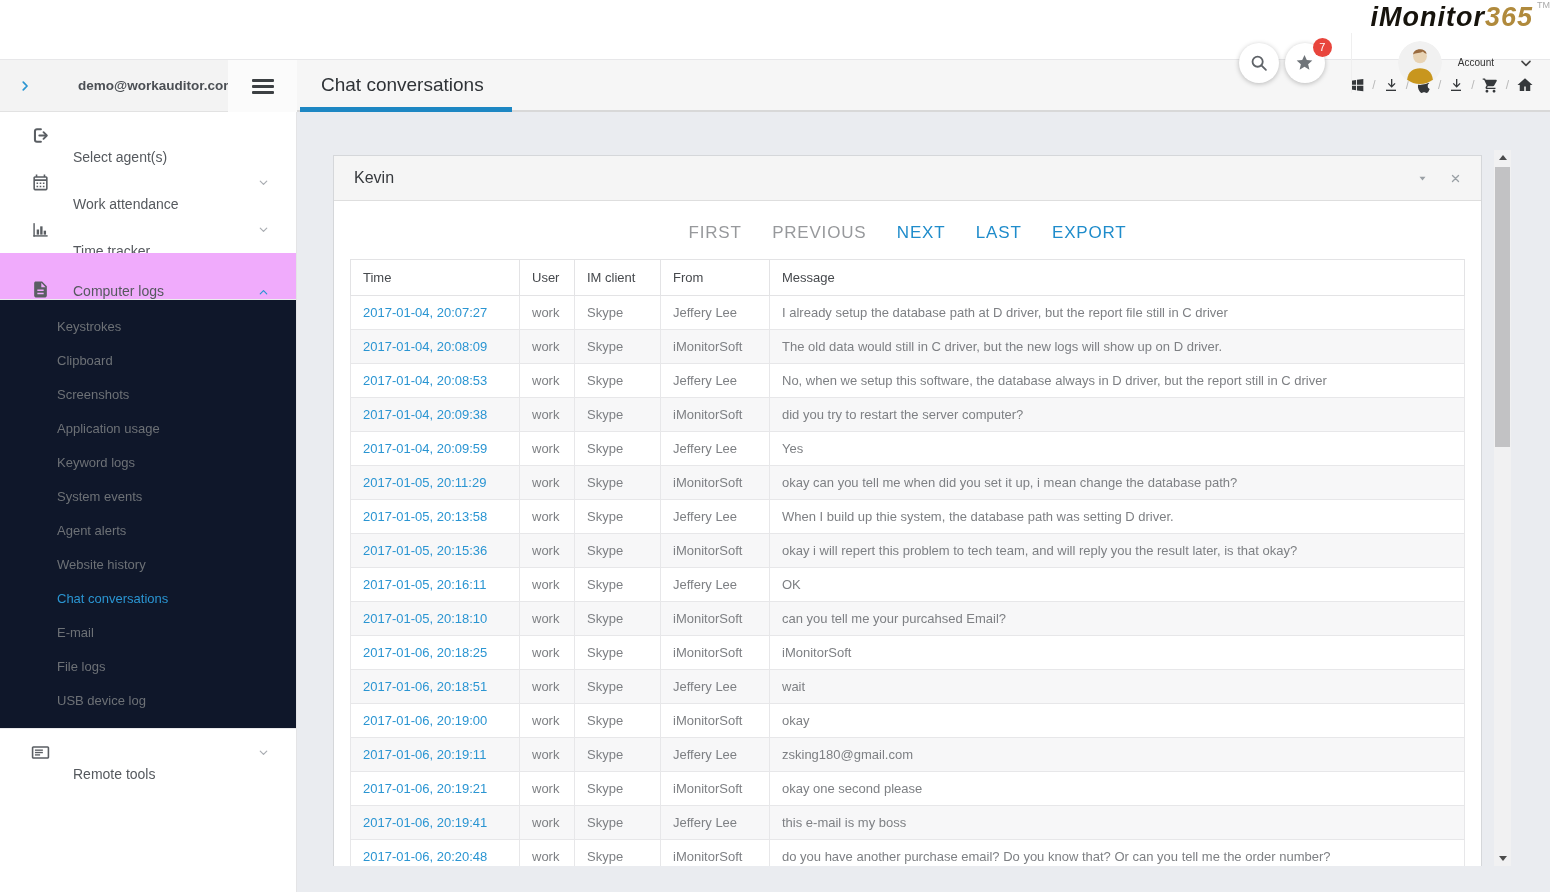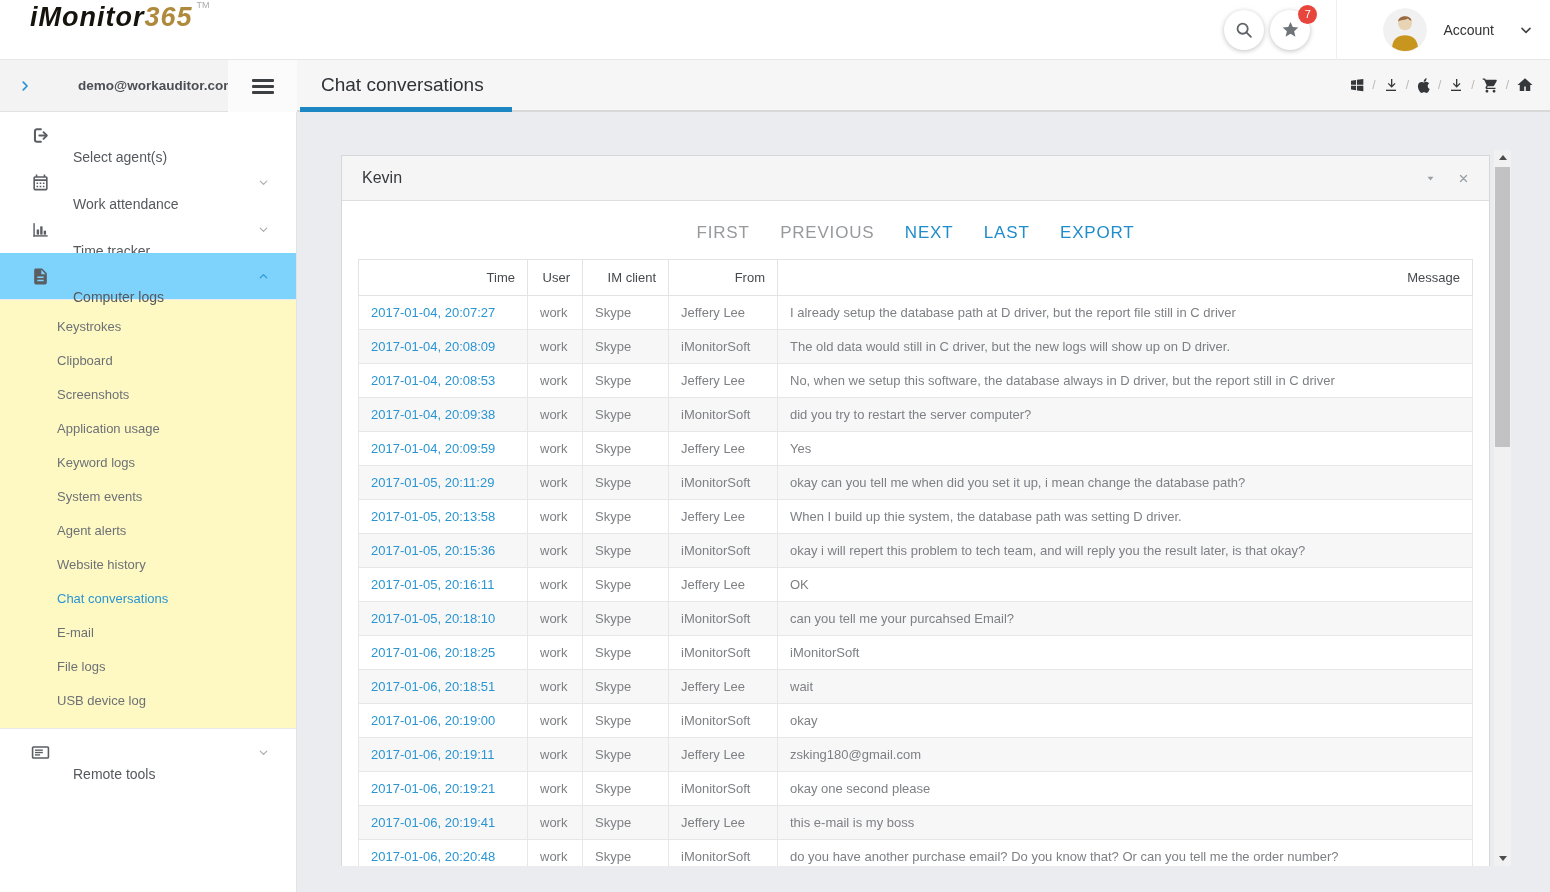--- a/index.html
+++ b/index.html
@@ -2,33 +2,33 @@
 <html><head>
 <meta charset="utf-8">
 <style>
   * { box-sizing: border-box; margin: 0; padding: 0; }
   html,body { width:1550px; height:892px; overflow:hidden; }
   body { font-family:"Liberation Sans", sans-serif; background:#eaecf0; position:relative; }
   svg { display:block; }
 
   
   .topbar { position:absolute; left:0; top:0; width:1550px; height:60px; background:#fff;
-            border-bottom:1px solid #e7e7e9; display:flex; align-items:flex-start; z-index:5; }
+            border-bottom:1px solid #e7e7e9; display:flex; align-items:flex-end; z-index:5;flex-direction:column; }
   .logo { margin-left:30px; font-style:italic; font-weight:bold; font-size:27px; letter-spacing:1px; white-space:nowrap; }
   .logo .lp1 { color:#16130c; }
   .logo .lp2 { color:#b08a3c; }
   .logo .ltm { font-style:normal; font-weight:normal; font-size:9px; color:#aaa; vertical-align:18px; margin-left:4px; letter-spacing:0; }
   .topbar-right { margin-left:auto; display:flex; align-items:center; height:100%; }
   .circle-btn { width:40px; height:40px; border-radius:50%; background:#fff; box-shadow:0 1px 5px rgba(0,0,0,.25);
                 display:flex; align-items:center; justify-content:center; color:#5f6368; margin-left:6px; position:relative; cursor:pointer; }
   .badge { position:absolute; top:-5px; right:-7px; min-width:19px; height:19px; border-radius:50%;
            background:#e8453c; color:#fff; font-size:11px; display:flex; align-items:center; justify-content:center; }
   .top-divider { width:1px; height:60px; background:#efefef; margin-left:26px; }
   .avatar { width:44px; height:44px; margin-left:46px; border-radius:50%; overflow:hidden; }
-  .account-label { font-size:14px; color:#333; margin-left:16px; }
+  .account-label { font-size:10px; color:#333; margin-left:16px; }
   .account-caret { margin-left:24px; margin-right:16px; color:#444; cursor:pointer; }
 
   
   .subheader { position:absolute; left:0; top:60px; width:1550px; height:52px; z-index:4; }
   .agent-block { position:absolute; left:0; top:0; width:228px; height:52px; background:#f3f3f3;
                  border-bottom:1px solid #e2e2e2; display:flex; align-items:center; padding-left:18px; cursor:pointer;gap:40px; }
   .agent-block .email { font-size:13.5px; font-weight:bold; color:#4b4f54; margin-left:6px; }
   .burger-block { position:absolute; left:228px; top:0; width:69px; height:52px; background:#fbfbfb;
                   display:flex; align-items:center; justify-content:center; cursor:pointer; }
   .burger { width:22px; }
@@ -41,42 +41,42 @@
   .subnav .sep { color:#b9b9b9; font-size:12px; margin:0 7px; }
   .subnav .nav-ic { cursor:pointer; display:flex; align-items:center; }
 
   
   .sidebar { position:absolute; left:0; top:112px; width:297px; height:780px; background:#fff;
              border-right:1px solid #e4e4e6; }
   .side-item { height:47px; display:flex; align-items:center; padding-left:31px; position:relative; cursor:pointer; }
   .side-item .s-ic { width:19px; color:#5a5e63; margin-right:23px; flex:none; }
   .side-item .s-label { font-size:14px; color:#55595e;margin-top:42px; }
   .side-item .s-caret { position:absolute; right:26px; color:#a9adb2; }
-  .side-item.active-section { background:#7dd3fc; border-bottom:1px solid #ececee; }
-  .submenu { background:#fef9c3; padding:10px 0; border-bottom:1px solid #e9e9eb; }
+  .side-item.active-section { background:#f0abfc; border-bottom:1px solid #ececee;align-items:flex-end; }
+  .submenu { background:#0f172a; padding:10px 0; border-bottom:1px solid #e9e9eb; }
   .sub-item { height:34px; line-height:34px; padding-left:57px; font-size:13px; color:#6d7176; cursor:pointer; }
   .sub-item.on { color:#2a95d2; }
   .caret-up { transform:rotate(180deg); }
 
   
   .main { position:absolute; left:297px; top:112px; width:1253px; height:780px; background:#eaecf0; overflow:hidden; }
   .clip { position:absolute; left:0; top:0; width:1197px; height:754px; overflow:hidden; }
-  .card { position:absolute; left:44px; top:43px; width:1149px; background:#fff; border:1px solid #d5d7da; }
+  .card { position:absolute; left:36px; top:43px; width:1149px; background:#fff; border:1px solid #d5d7da; }
   .card-header { height:45px; background:#f5f5f5; border-bottom:1px solid #dedede;
                  display:flex; align-items:center; padding:0 20px; }
   .card-title { font-size:16px; color:#36393d; }
   .card-tools { margin-left:auto; display:flex; align-items:center; color:#9aa0a5; }
   .card-tools .tool { cursor:pointer; margin-left:22px; display:flex; align-items:center; }
   .card-body { padding:14px 16px 0; }
   .pager { text-align:center; padding:8px 0 16px; }
   .pager span { font-size:17px; letter-spacing:.8px; margin:0 13px; cursor:default; color:#97999c; }
   .pager span.on { color:#1f8ccb; cursor:pointer; }
 
   table.log { width:100%; border-collapse:collapse; table-layout:fixed; }
-  .log th { text-align:right; font-weight:normal; font-size:13px; color:#46494d;
+  .log th { text-align:left; font-weight:normal; font-size:13px; color:#46494d;
             padding:10px 12px; border:1px solid #e3e3e5; background:#fff; }
   .log td { font-size:13px; color:#7e8084; padding:9px 12px; border:1px solid #e7e7e9;
             white-space:nowrap; overflow:hidden; }
   .log tr:nth-child(even) td { background:#f7f7f8; }
   .log td.t-time { color:#2a95d2; cursor:pointer; }
 
   
   .vscroll { position:absolute; left:1197px; top:38px; width:17px; height:716px; background:#f1f1f2; }
   .scroll-arrow { height:15px; display:flex; align-items:center; justify-content:center; cursor:pointer; }
   .tri-up { width:0; height:0; border-left:4px solid transparent; border-right:4px solid transparent; border-bottom:5px solid #4c4c4c; }

